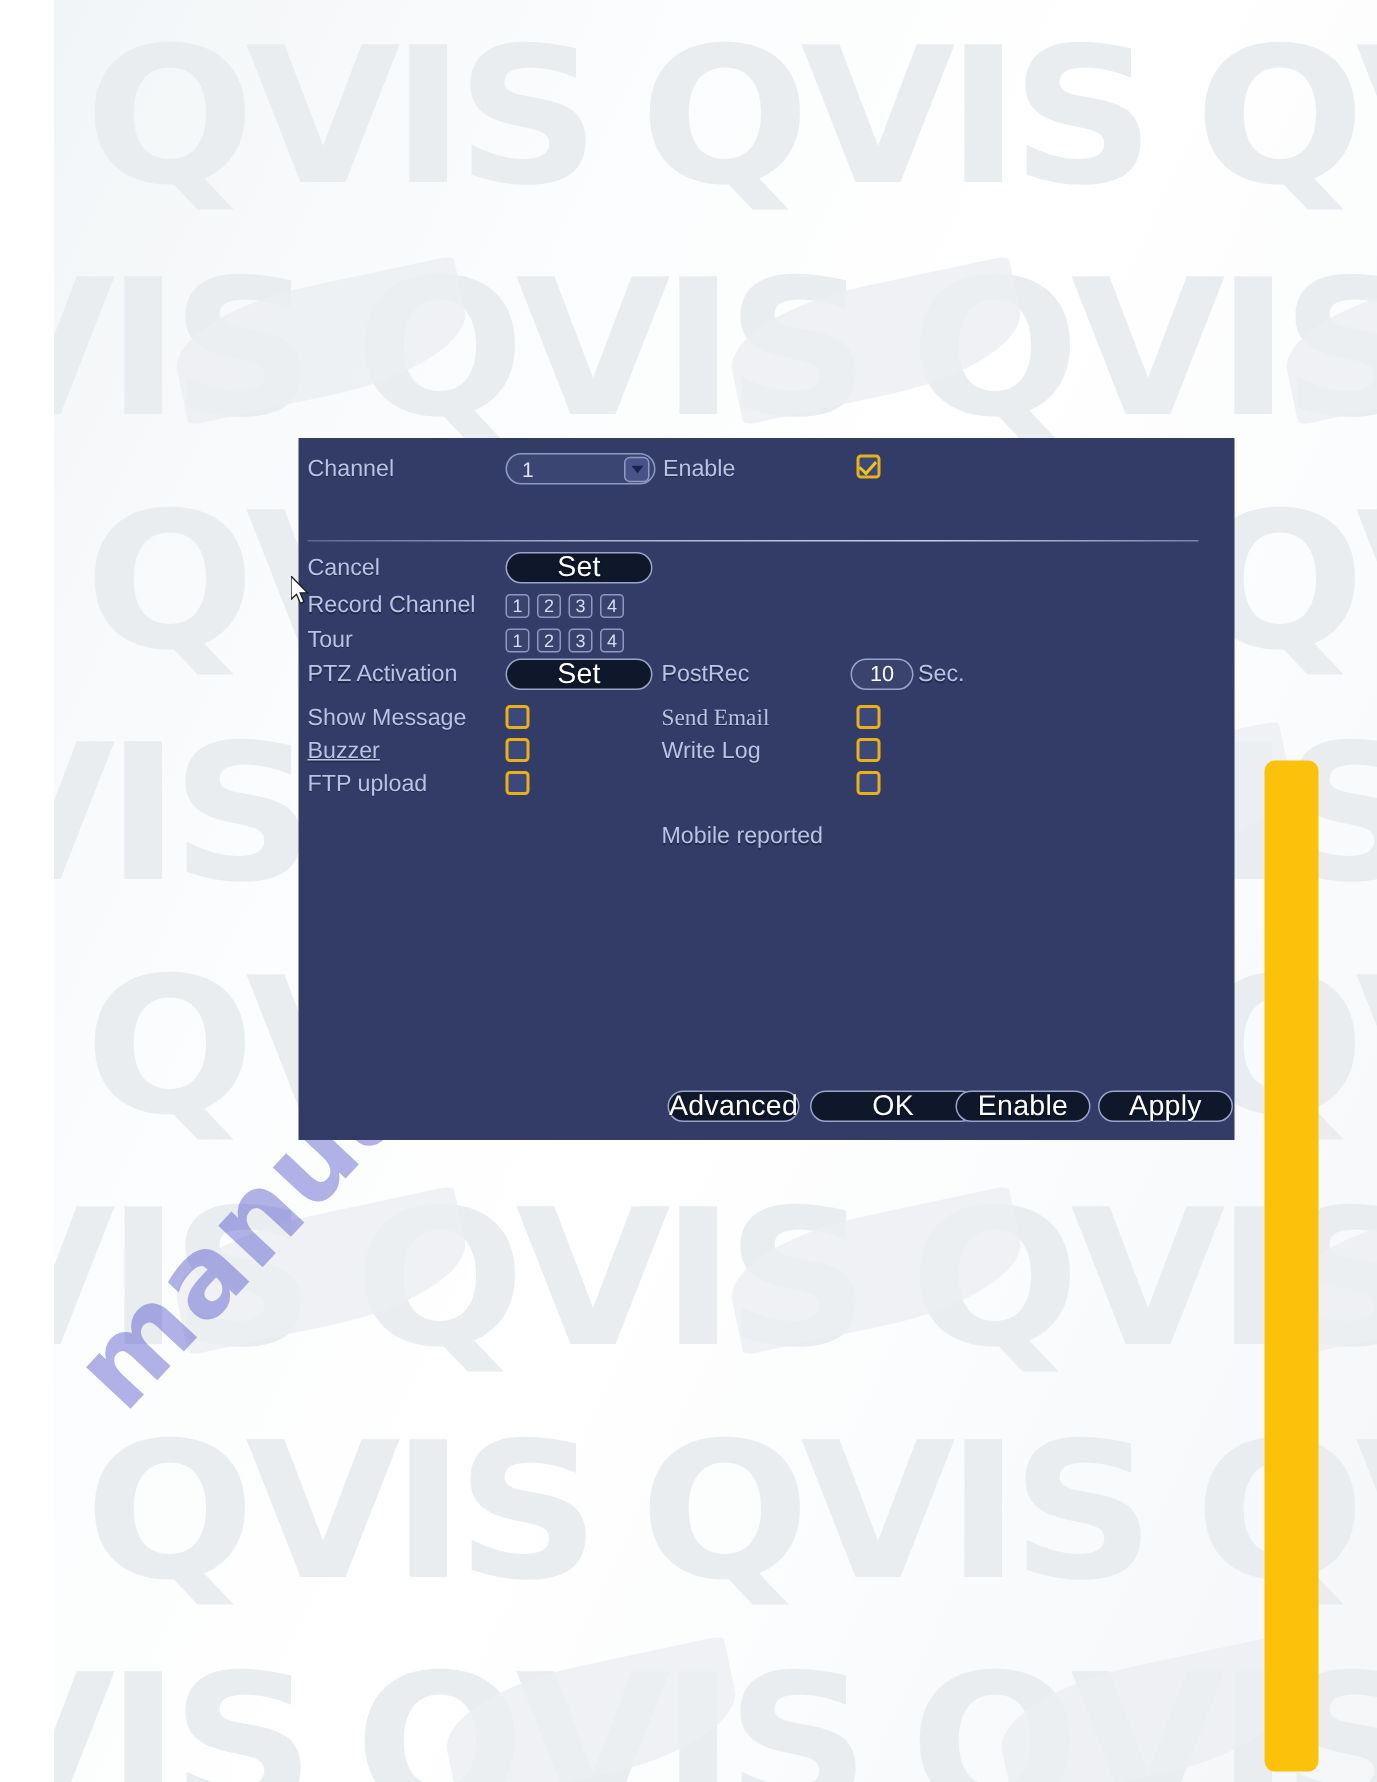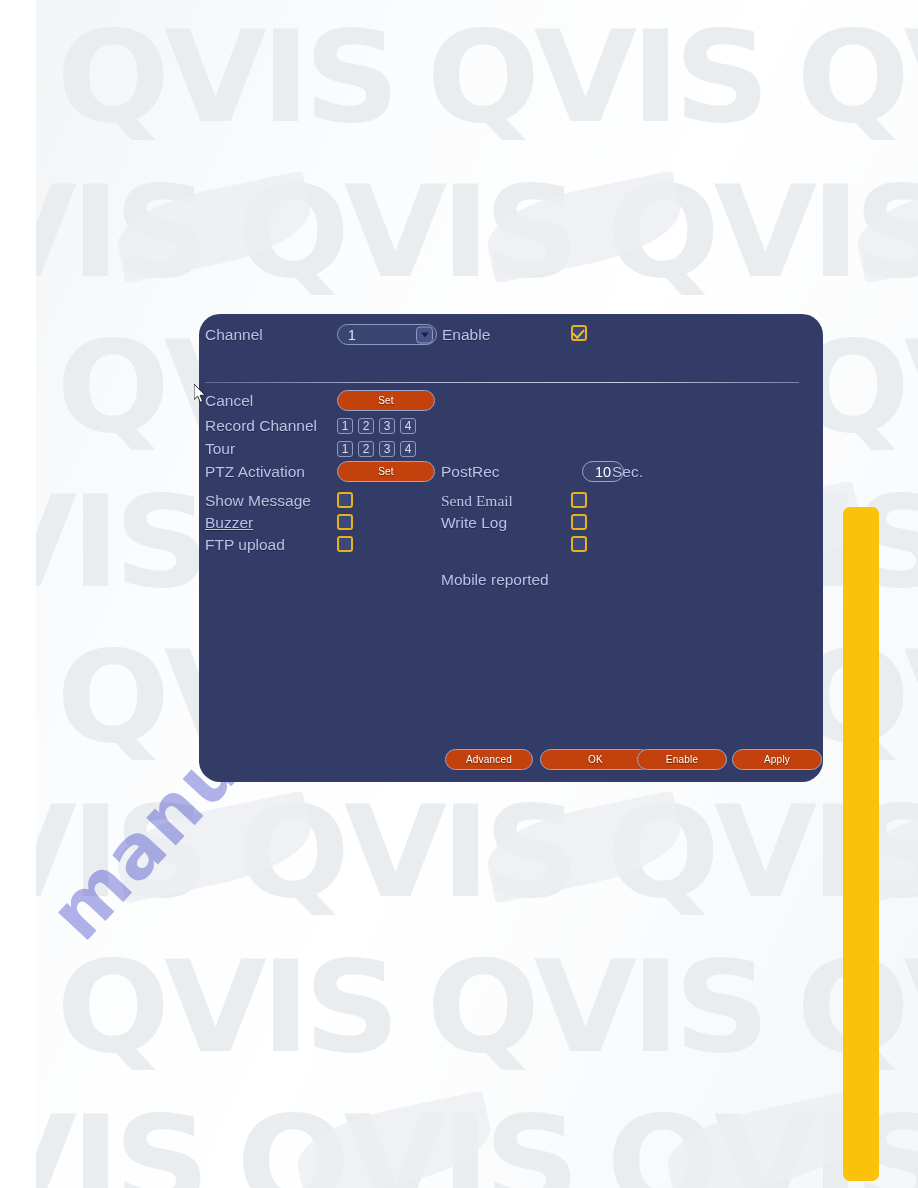--- a/index.html
+++ b/index.html
@@ -90,27 +90,26 @@
     letter-spacing: 1px;
     color: rgba(70, 72, 200, .42);
     white-space: nowrap;
     pointer-events: none;
     user-select: none;
   }
 
   
   #dvr-dialog {
     position: absolute;
-    left: 199px; top: 314px;
+    left: 199px; top: 292px;
     width: 624px; height: 468px;
     background: #323c66;
     color: #c3cbea;
     font-size: 15.5px;
     overflow: hidden;
-    border-radius: 21px;
   }
   .dlg-inner { position: absolute; left: 0; top: 0; right: 0; bottom: 0; }
 
   .row-label {
     position: absolute;
     color: #b9c3e6;
     font-size: 15.5px;
     white-space: nowrap;
     text-shadow: 0 1px 0 rgba(0,0,0,.35);
   }
@@ -149,25 +148,25 @@
     border-right: 4px solid transparent;
     border-top: 5px solid #1b2244;
   }
 
   
   .btn {
     position: absolute;
     height: 21px;
     border: 1px solid #9aa5cc;
     border-radius: 11px;
-    background: #c2410c;
+    background: #0f172a;
     box-sizing: border-box;
     display: flex; align-items: center; justify-content: center;
     color: #ffffff;
-    font-size: 10px;
+    font-size: 19px;
     letter-spacing: .2px;
     text-shadow: 0 1px 1px rgba(0,0,0,.5);
   }
 
   
   .num-pill {
     position: absolute;
     height: 21px;
     border: 1px solid #9aa5cc;
     border-radius: 11px;
@@ -336,21 +335,21 @@
       <div class="row-label" style="left:6px; top:126px;">Tour</div>
       <div class="numbox" style="left:138px; top:127px;">1</div>
       <div class="numbox" style="left:159px; top:127px;">2</div>
       <div class="numbox" style="left:180px; top:127px;">3</div>
       <div class="numbox" style="left:201px; top:127px;">4</div>
 
       <div class="row-label" style="left:6px; top:149px;">PTZ Activation</div>
       <div class="btn" style="left:138px; top:147px; width:98px;">Set</div>
 
       <div class="row-label" style="left:242px; top:149px;">PostRec</div>
-      <div class="num-pill" style="left:368px; top:147px; width:42px;margin-left:15px;">10</div>
+      <div class="num-pill" style="left:368px; top:147px; width:42px;">10</div>
       <div class="row-label" style="left:413px; top:149px;">Sec.</div>
 
       <div class="row-label" style="left:6px; top:178px;">Show Message</div>
       <div class="cbox" style="left:138px; top:178px;"></div>
 
       <div class="row-label" style="left:242px; top:178px;font-family:Liberation Serif, serif;">Send Email</div>
       <div class="cbox" style="left:372px; top:178px;"></div>
 
       <div class="row-label" style="left:6px; top:200px;text-decoration:underline;">Buzzer</div>
       <div class="cbox" style="left:138px; top:200px;"></div>

